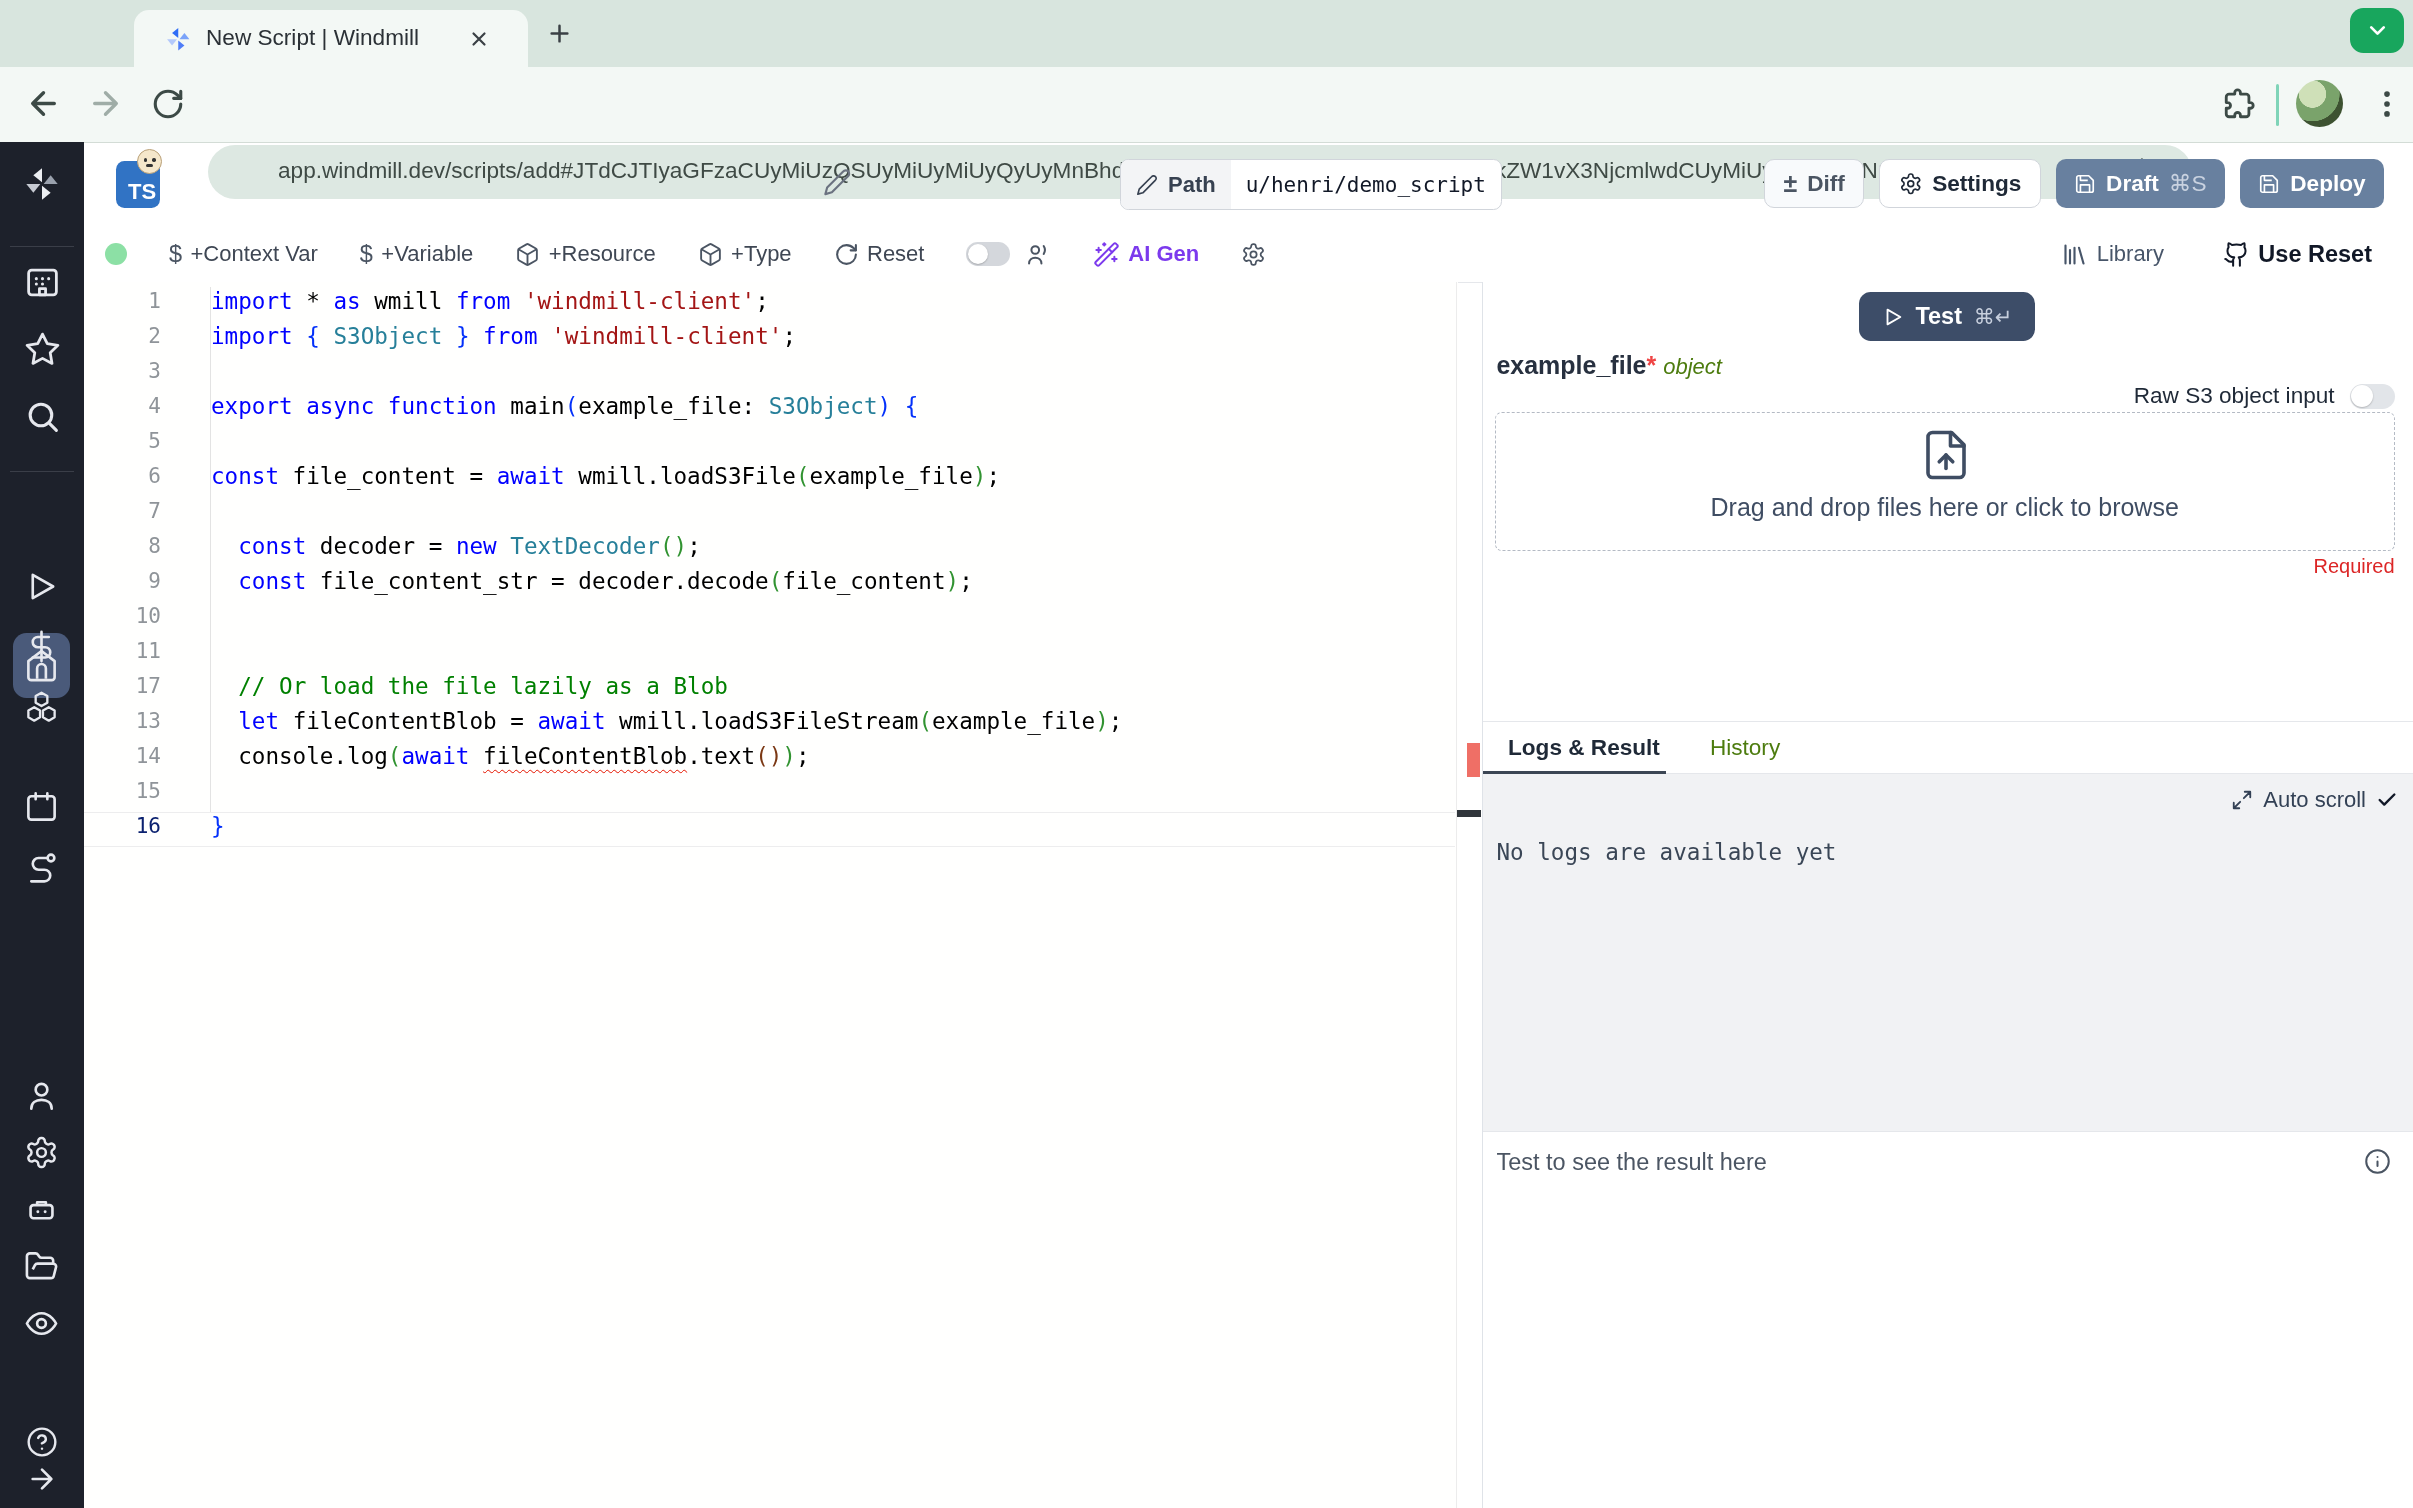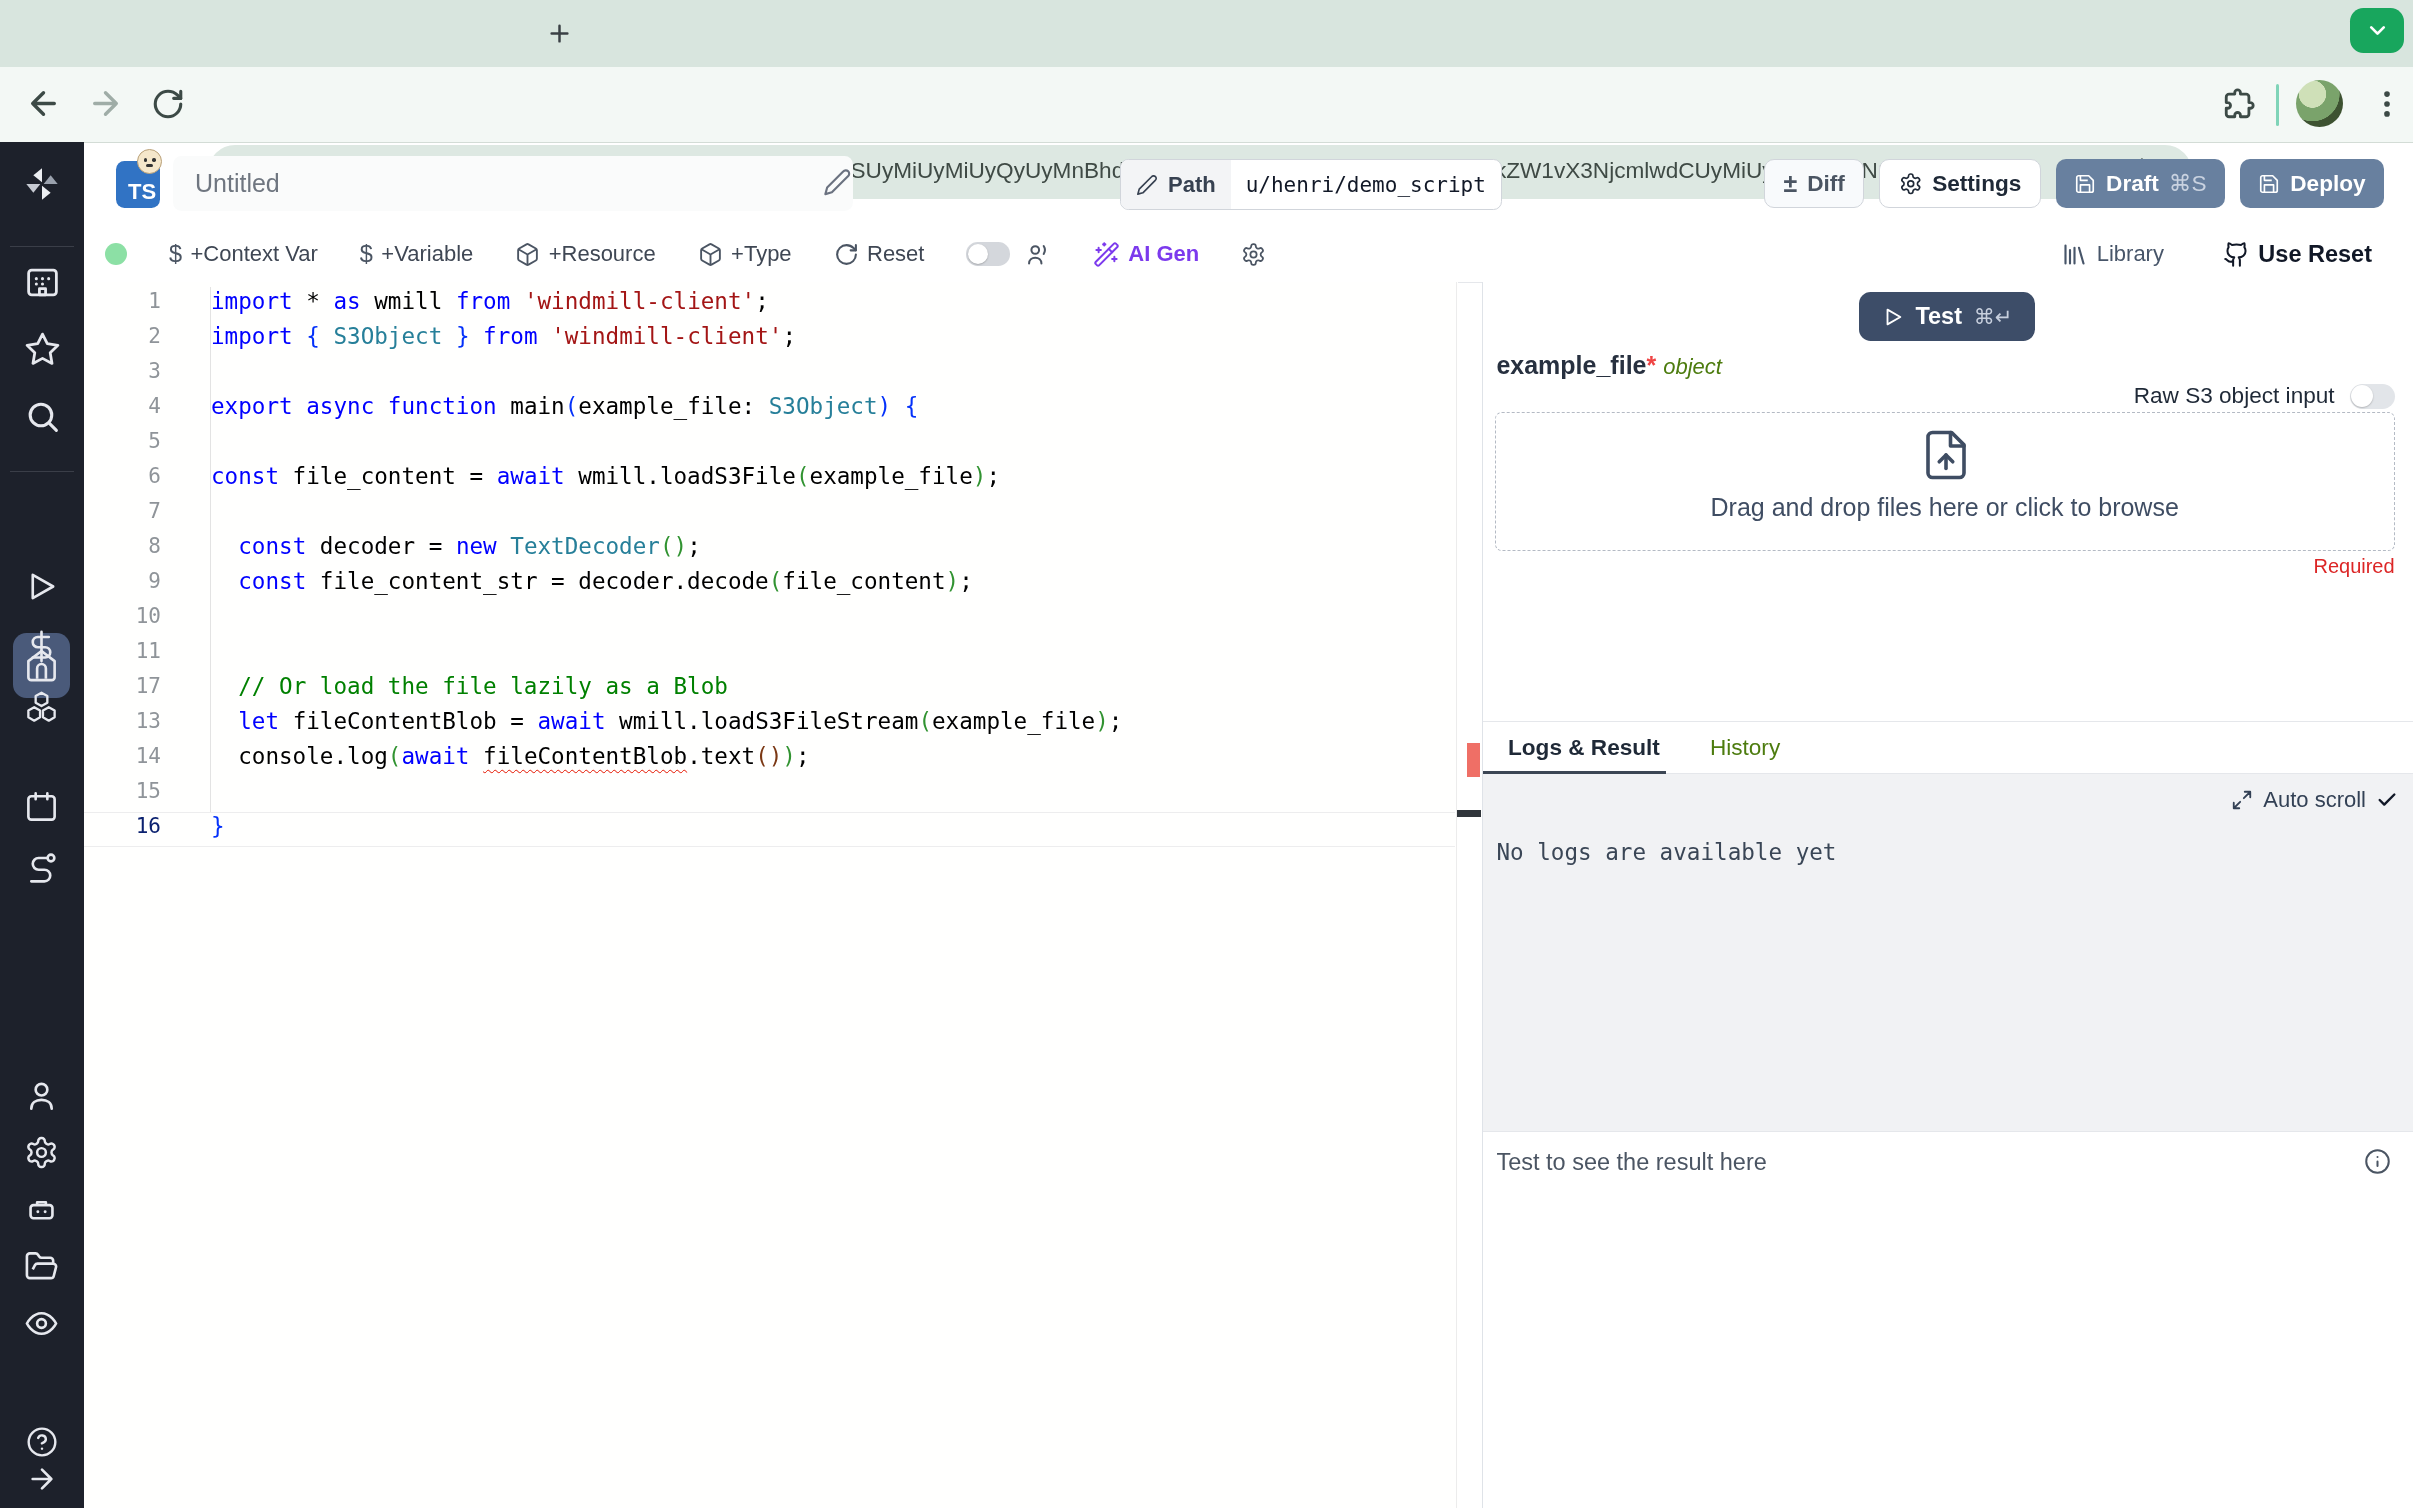--- a/index.html
+++ b/index.html
@@ -86,20 +86,36 @@
   .nologs{font-family:"DejaVu Sans Mono",monospace;font-size:22.6px;color:#3a4656;}
   .result-ph{font-size:23.5px;color:#4b5563;}
   .muted-ic{color:#4b5563;}
 </style>
 </head>
 <body>
 
 <div id="root">
 
   <div class="abs tabstrip">
+    <div class="abs tab">
+      <span class="abs ic" style="left:30px;top:15px;width:28.5px;height:28.5px;">
+        <svg viewBox="0 0 24 24">
+          <path d="M12 11 L12 2.6 L6.8 6.8 Z" fill="#2f6df6"></path>
+          <path d="M13 12 L21.4 12 L17.2 6.8 Z" fill="#7aa3f9"></path>
+          <path d="M12 13 L12 21.4 L17.2 17.2 Z" fill="#4f7df7"></path>
+          <path d="M11 12 L2.6 12 L6.8 17.2 Z" fill="#b3c9fb"></path>
+        </svg>
+      </span>
+      <span class="abs tab-title" style="left:72px;top:15px;">New Script | Windmill</span>
+      <span class="abs ic" style="left:334px;top:18.4px;width:22px;height:22px;color:#3a4045;">
+        <svg viewBox="0 0 24 24" fill="none" stroke="currentColor" stroke-width="2.4" stroke-linecap="round">
+            <path d="M18 6 6 18M6 6l12 12"></path>
+          </svg>
+      </span>
+    </div>
     <span class="abs ic" style="left:546px;top:20px;width:27px;height:27px;color:#3a4045;">
       <svg viewBox="0 0 24 24" fill="none" stroke="currentColor" stroke-width="2.2" stroke-linecap="round">
           <path d="M12 5v14M5 12h14"></path>
         </svg>
     </span>
     <div class="abs green-btn flex" style="justify-content:center;">
       <span class="ic" style="width:25px;height:25px;color:#fff;">
         <svg viewBox="0 0 24 24" fill="none" stroke="currentColor" stroke-width="2.6" stroke-linecap="round" stroke-linejoin="round">
             <path d="M6 9l6 6 6-6"></path>
           </svg>
@@ -275,23 +291,20 @@
           <path d="M5 12h14M12 5l7 7-7 7"></path>
         </svg>
     </span>
   </div>
 
   <div class="abs ts-badge">TS</div>
   <div class="abs bun">
     <i style="left:5.9px;top:8.4px;"></i>
       <i style="left:14.2px;top:8.4px;"></i>
     <i style="left:8.4px;top:14.2px;width:6.7px;height:2.5px;border-radius:1.7px;"></i>
-  </div>
-  <div class="abs name-input flex">
-    <span class="name-text" style="margin-left:22px;">Untitled</span>
   </div>
   <span class="abs ic" style="left:823px;top:168px;width:28.5px;height:28.5px;color:#6b7280;">
     <svg viewBox="0 0 24 24" fill="none" stroke="currentColor" stroke-width="1.8" stroke-linejoin="round">
         <path d="M17 3a2.85 2.83 0 1 1 4 4L7.5 20.5 2 22l1.5-5.5L17 3z"></path>
       </svg>
   </span>
 
   <div class="abs path-group">
     <div class="path-left">
       <span class="ic" style="width:22px;height:22px;color:#374151;">

